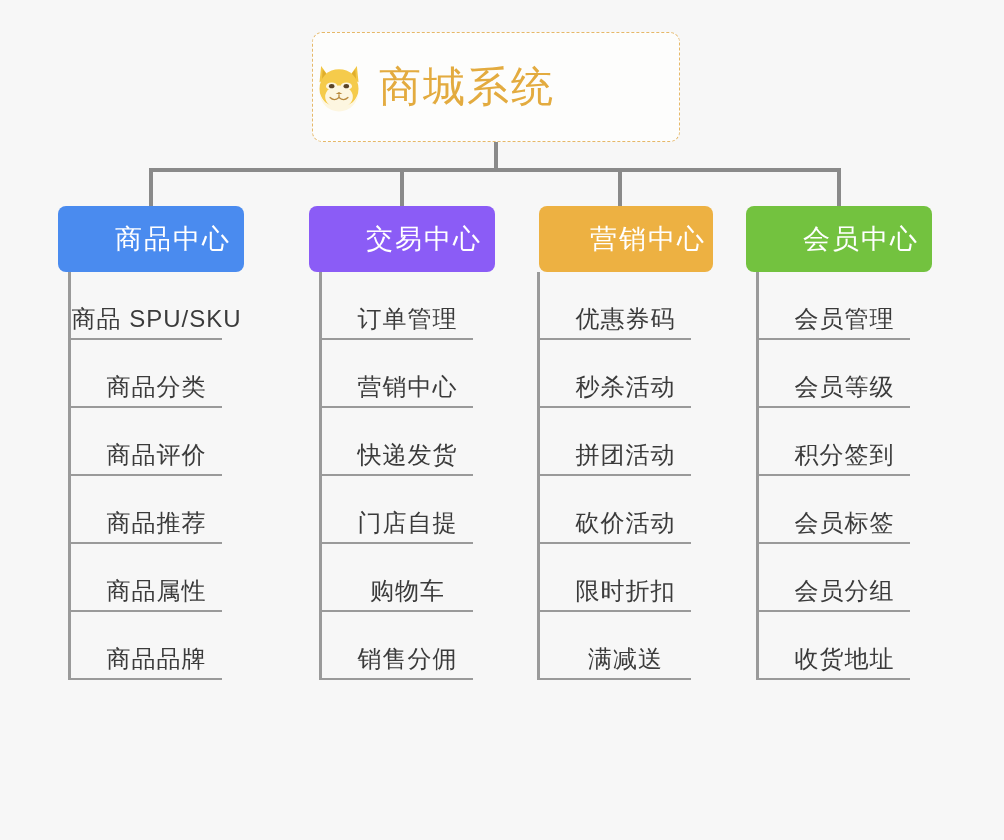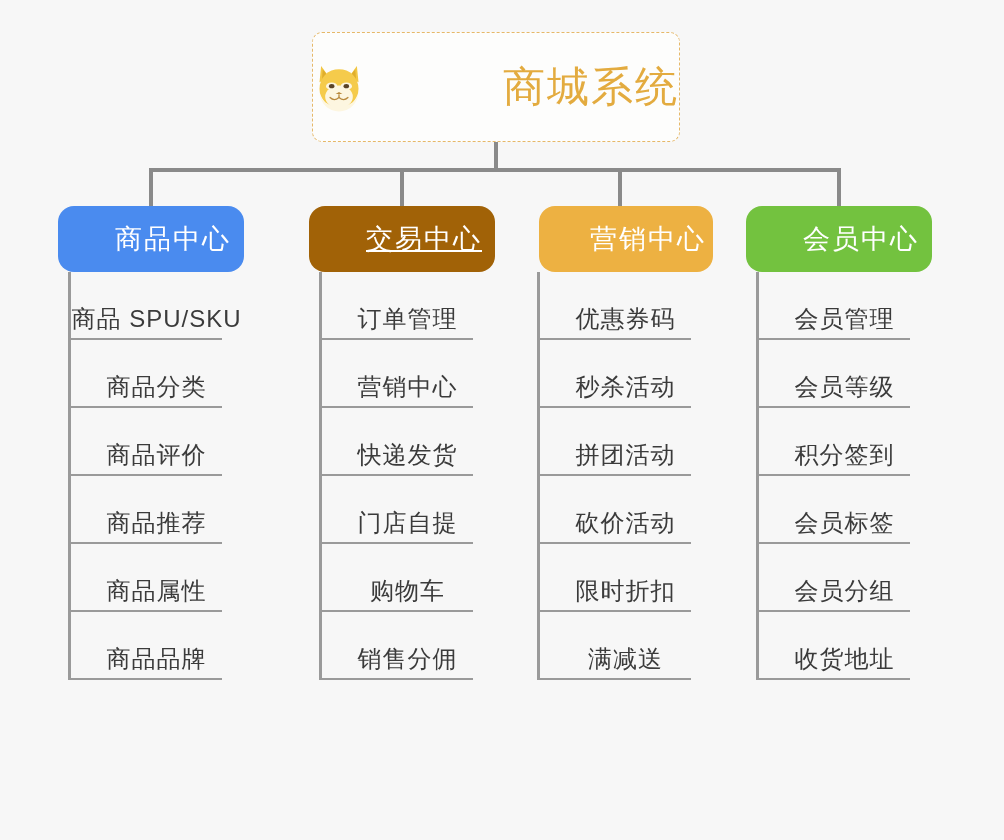--- a/index.html
+++ b/index.html
@@ -28,21 +28,21 @@
     left: 312px;
     top: 32px;
     width: 368px;
     height: 110px;
     box-sizing: border-box;
     background: #fdfdfc;
     border: 1px dashed #e6b868;
     border-radius: 10px;
     display: flex;
     align-items: center;
-    justify-content: space-between;
+    justify-content: flex-start;
     gap: 14px;
   }
   .root-icon {
     width: 52px;
     height: 52px;
     flex: 0 0 auto;
     display: block;
   }
   .root-title {
     font-size: 42px;
@@ -78,21 +78,21 @@
 
   
   .column {
     position: absolute;
     top: 206px;
     width: 186px;
   }
   .col-head {
     height: 66px;
     box-sizing: border-box;
-    border-radius: 16px;
+    border-radius: 8px;
     display: flex;
     align-items: center;
     justify-content: center;
     color: #ffffff;
     font-size: 27px;
     letter-spacing: 2px;
     white-space: nowrap;
     padding-left: 44px;
   }
 
@@ -175,21 +175,21 @@
       <div class="leaf">
           <span class="leaf-label">商品属性</span>
         </div>
       <div class="leaf">
           <span class="leaf-label">商品品牌</span>
         </div>
     </div>
   </div>
 
   <div class="column" style="left:309px;">
-    <div class="col-head" style="background: #a16207; text-decoration: underline;">交易中心</div>
+    <div class="col-head" style="background: #8b5cf6;">交易中心</div>
     <div class="leaf-list">
       <div class="leaf">
           <span class="leaf-label">订单管理</span>
         </div>
       <div class="leaf">
           <span class="leaf-label">营销中心</span>
         </div>
       <div class="leaf">
           <span class="leaf-label">快递发货</span>
         </div>

